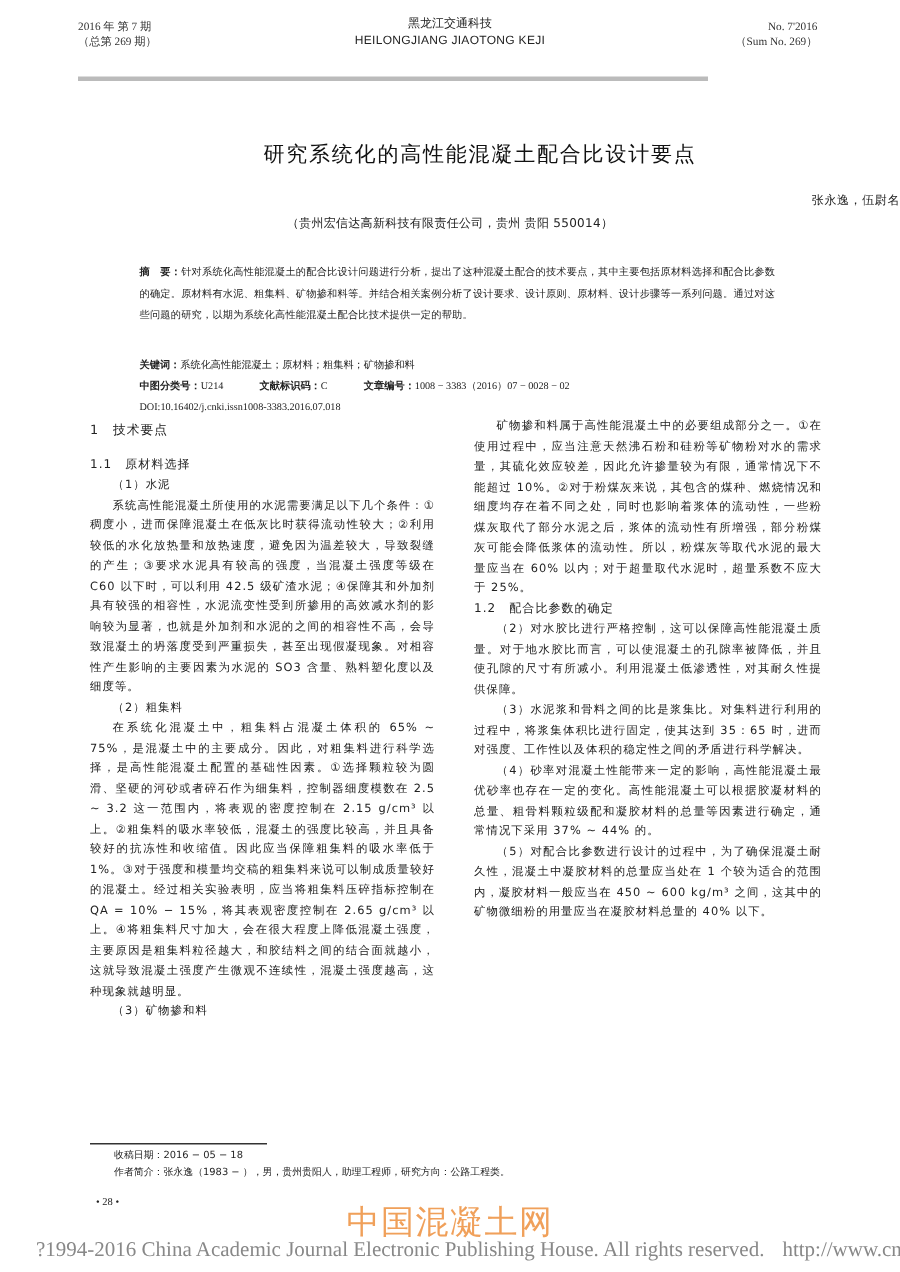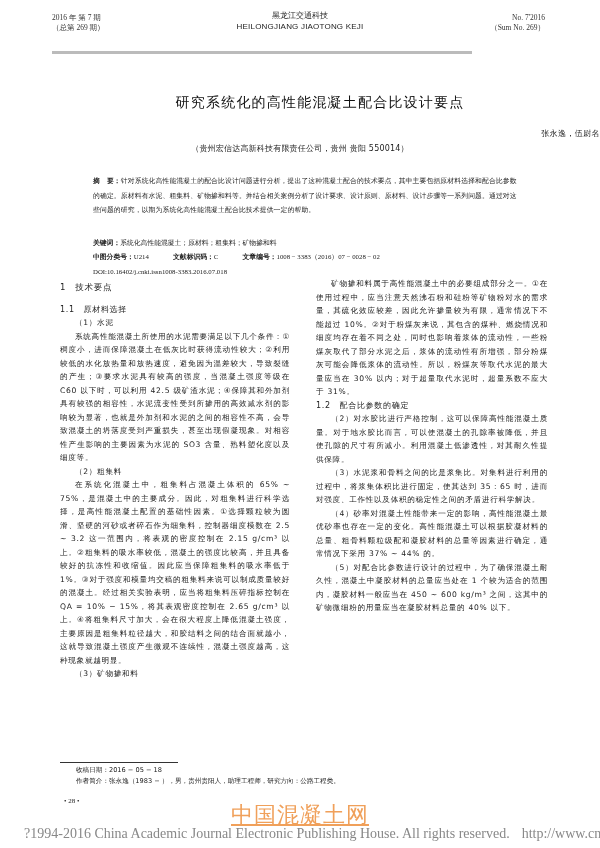--- a/index.html
+++ b/index.html
@@ -35,21 +35,21 @@
   .sub { padding-left: 15px; }
   .h1 { font-size: 8.5px; margin: 4px 0 8px 0 !important; }
   .h2 { font-size: 8px; }
 
   .fn-rule { left: 60px; width: 118px; top: 762px; border-top: 1px solid #333; }
   .fn { left: 76px; font-size: 6.6px; line-height: 11px; }
   .fn1 { top: 765px; }
   .fn2 { top: 776px; }
 
   .pageno { left: 64px; top: 797px; font-size: 7px; }
-  .watermark { left: 0; width: 600px; top: 800px; text-align: center; font-size: 22px; color: #f0a05a; letter-spacing: 1px; text-decoration: underline; }
+  .watermark { left: 0; width: 600px; top: 800px; text-align: center; font-size: 22px; color: #f0a05a; letter-spacing: 1px; }
   .copyright { left: 24px; top: 826px; font-size: 14px; color: #888; white-space: nowrap; }
   .copyright .url { margin-left: 12px; }
 </style>
 </head>
 <body>
 
 <div class="abs hdr-left serif">
   <div>2016 年  第 7 期</div>
   <div>（总第 269 期）</div>
 </div>
@@ -83,21 +83,21 @@
 <div class="abs col col-left" id="col-left">
     <p class="h1">1　技术要点</p>
     <p class="h2">1.1　原材料选择</p>
     <p class="sub">（1）水泥</p>
     <p class="indent">系统高性能混凝土所使用的水泥需要满足以下几个条件：①稠度小，进而保障混凝土在低灰比时获得流动性较大；②利用较低的水化放热量和放热速度，避免因为温差较大，导致裂缝的产生；③要求水泥具有较高的强度，当混凝土强度等级在 C60 以下时，可以利用 42.5 级矿渣水泥；④保障其和外加剂具有较强的相容性，水泥流变性受到所掺用的高效减水剂的影响较为显著，也就是外加剂和水泥的之间的相容性不高，会导致混凝土的坍落度受到严重损失，甚至出现假凝现象。对相容性产生影响的主要因素为水泥的 SO3 含量、熟料塑化度以及细度等。</p>
     <p class="sub">（2）粗集料</p>
     <p class="indent">在系统化混凝土中，粗集料占混凝土体积的 65% ~ 75%，是混凝土中的主要成分。因此，对粗集料进行科学选择，是高性能混凝土配置的基础性因素。①选择颗粒较为圆滑、坚硬的河砂或者碎石作为细集料，控制器细度模数在 2.5 ~ 3.2 这一范围内，将表观的密度控制在 2.15 g/cm³ 以上。②粗集料的吸水率较低，混凝土的强度比较高，并且具备较好的抗冻性和收缩值。因此应当保障粗集料的吸水率低于 1%。③对于强度和模量均交稿的粗集料来说可以制成质量较好的混凝土。经过相关实验表明，应当将粗集料压碎指标控制在 QA = 10% − 15%，将其表观密度控制在 2.65 g/cm³ 以上。④将粗集料尺寸加大，会在很大程度上降低混凝土强度，主要原因是粗集料粒径越大，和胶结料之间的结合面就越小，这就导致混凝土强度产生微观不连续性，混凝土强度越高，这种现象就越明显。</p>
     <p class="sub">（3）矿物掺和料</p>
   </div>
 <div class="abs col col-right" id="col-right">
-    <p class="indent">矿物掺和料属于高性能混凝土中的必要组成部分之一。①在使用过程中，应当注意天然沸石粉和硅粉等矿物粉对水的需求量，其硫化效应较差，因此允许掺量较为有限，通常情况下不能超过 10%。②对于粉煤灰来说，其包含的煤种、燃烧情况和细度均存在着不同之处，同时也影响着浆体的流动性，一些粉煤灰取代了部分水泥之后，浆体的流动性有所增强，部分粉煤灰可能会降低浆体的流动性。所以，粉煤灰等取代水泥的最大量应当在 30% 以内；对于超量取代水泥时，超量系数不应大于 31%。</p>
+    <p class="indent">矿物掺和料属于高性能混凝土中的必要组成部分之一。①在使用过程中，应当注意天然沸石粉和硅粉等矿物粉对水的需求量，其硫化效应较差，因此允许掺量较为有限，通常情况下不能超过 10%。②对于粉煤灰来说，其包含的煤种、燃烧情况和细度均存在着不同之处，同时也影响着浆体的流动性，一些粉煤灰取代了部分水泥之后，浆体的流动性有所增强，部分粉煤灰可能会降低浆体的流动性。所以，粉煤灰等取代水泥的最大量应当在 60% 以内；对于超量取代水泥时，超量系数不应大于 25%。</p>
     <p class="h2">1.2　配合比参数的确定</p>
     <p class="indent">（2）对水胶比进行严格控制，这可以保障高性能混凝土质量。对于地水胶比而言，可以使混凝土的孔隙率被降低，并且使孔隙的尺寸有所减小。利用混凝土低渗透性，对其耐久性提供保障。</p>
     <p class="indent">（3）水泥浆和骨料之间的比是浆集比。对集料进行利用的过程中，将浆集体积比进行固定，使其达到 35：65 时，进而对强度、工作性以及体积的稳定性之间的矛盾进行科学解决。</p>
     <p class="indent">（4）砂率对混凝土性能带来一定的影响，高性能混凝土最优砂率也存在一定的变化。高性能混凝土可以根据胶凝材料的总量、粗骨料颗粒级配和凝胶材料的总量等因素进行确定，通常情况下采用 37% ~ 44% 的。</p>
     <p class="indent">（5）对配合比参数进行设计的过程中，为了确保混凝土耐久性，混凝土中凝胶材料的总量应当处在 1 个较为适合的范围内，凝胶材料一般应当在 450 ~ 600 kg/m³ 之间，这其中的矿物微细粉的用量应当在凝胶材料总量的 40% 以下。</p>
   </div>
 
 <div class="abs fn-rule"></div>
 <div class="abs fn fn1">收稿日期：2016 − 05 − 18</div>
 <div class="abs fn fn2">作者简介：张永逸（1983 − ），男，贵州贵阳人，助理工程师，研究方向：公路工程类。</div>

